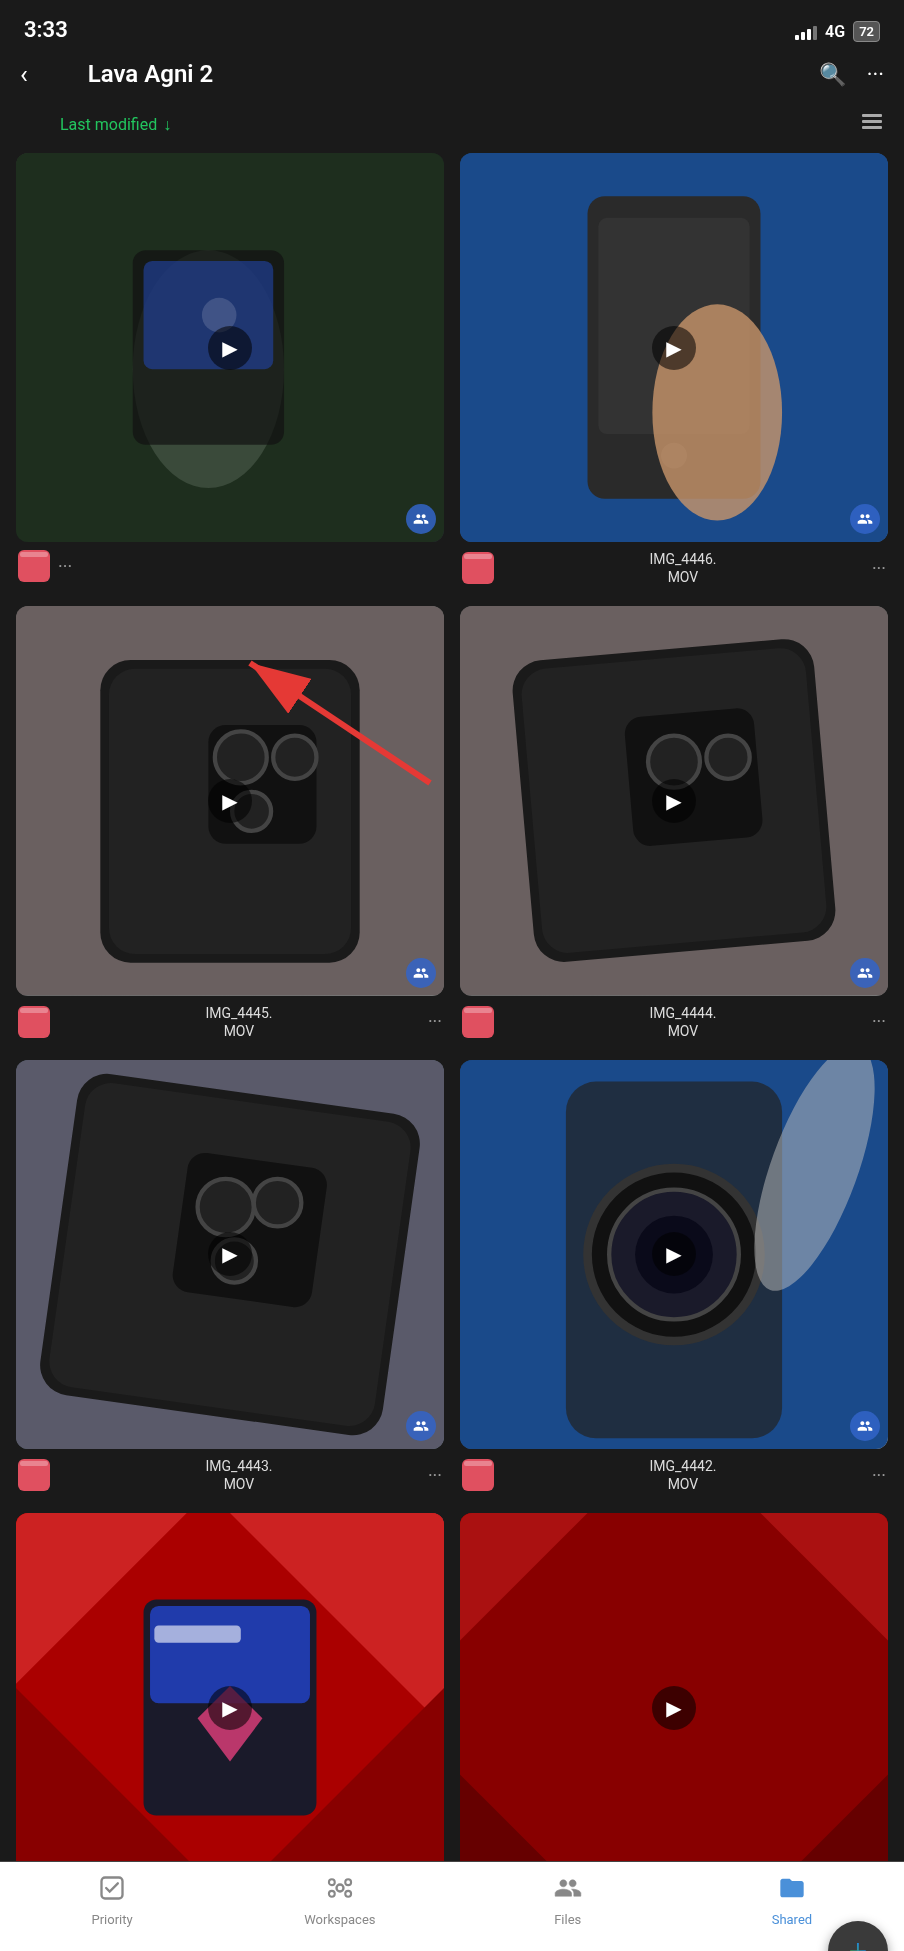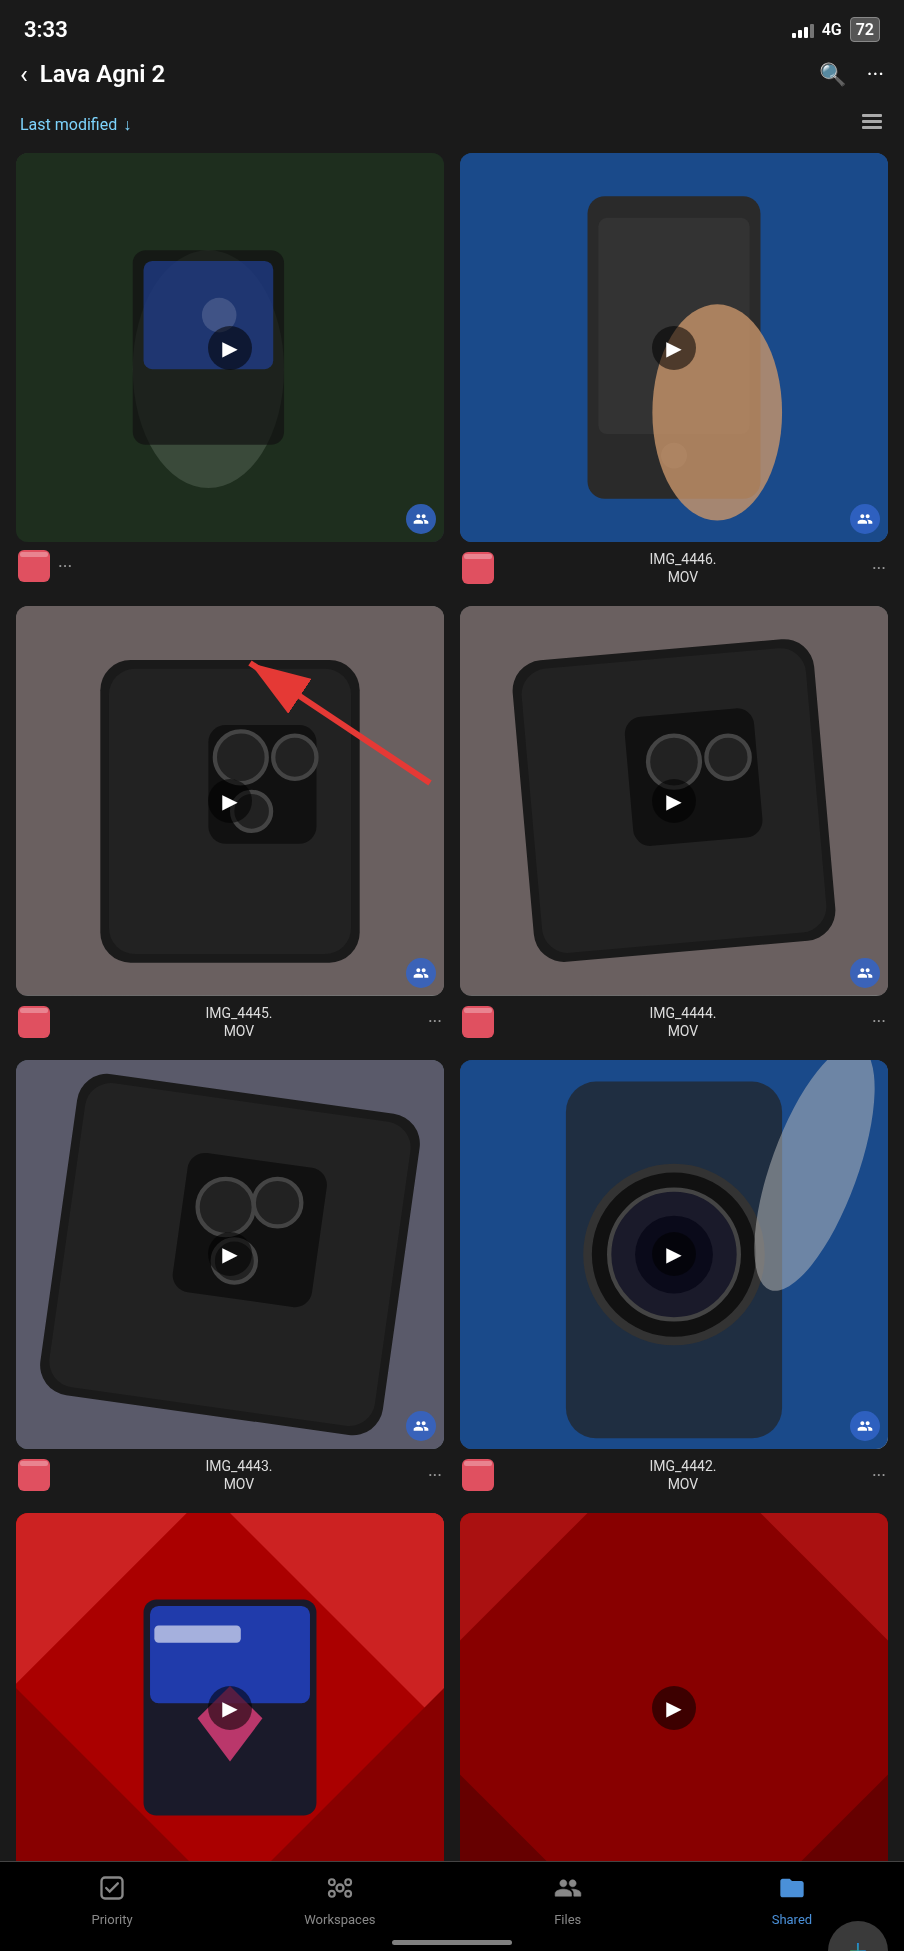--- a/index.html
+++ b/index.html
@@ -47,21 +47,21 @@
       font-size: 16px;
       font-weight: 600;
       color: #fff;
     }
     .battery-container {
       display: flex;
       align-items: center;
       background: #555;
       border-radius: 4px;
       padding: 2px 5px;
-      font-size: 16px;
+      font-size: 13px;
       font-weight: 600;
       color: #fff;
       position: relative;
       border: 1.5px solid #888;
     }
 
     
     .header {
       display: flex;
       align-items: center;
@@ -76,20 +76,21 @@
     .back-btn {
       font-size: 26px;
       color: #fff;
       cursor: pointer;
       line-height: 1;
     }
     .header-title {
       font-size: 24px;
       font-weight: 600;
       color: #fff;
+      margin-left: 48px;
     }
     .header-right {
       display: flex;
       align-items: center;
       gap: 20px;
     }
     .header-icon {
       font-size: 22px;
       color: #fff;
       cursor: pointer;
@@ -100,22 +101,23 @@
       display: flex;
       align-items: center;
       justify-content: space-between;
       padding: 6px 20px 14px;
     }
     .sort-label {
       display: flex;
       align-items: flex-start;
       gap: 6px;
       font-size: 16px;
-      color: #7dd3fc;
+      color: #22c55e;
       cursor: pointer;
+      margin-left: 40px;
     }
     .sort-icon {
       font-size: 16px;
     }
     .list-view-btn {
       font-size: 22px;
       color: #ccc;
       cursor: pointer;
     }
 
@@ -219,21 +221,21 @@
       cursor: pointer;
       flex-shrink: 0;
     }
 
     
     .bottom-nav {
       position: fixed;
       bottom: 0;
       left: 0;
       width: 904px;
-      background: #000000;
+      background: #ffffff;
       border-top: 1px solid #444;
       padding: 8px 0 20px;
     }
     .nav-items {
       display: flex;
       justify-content: space-around;
       align-items: center;
     }
     .nav-item {
       display: flex;

